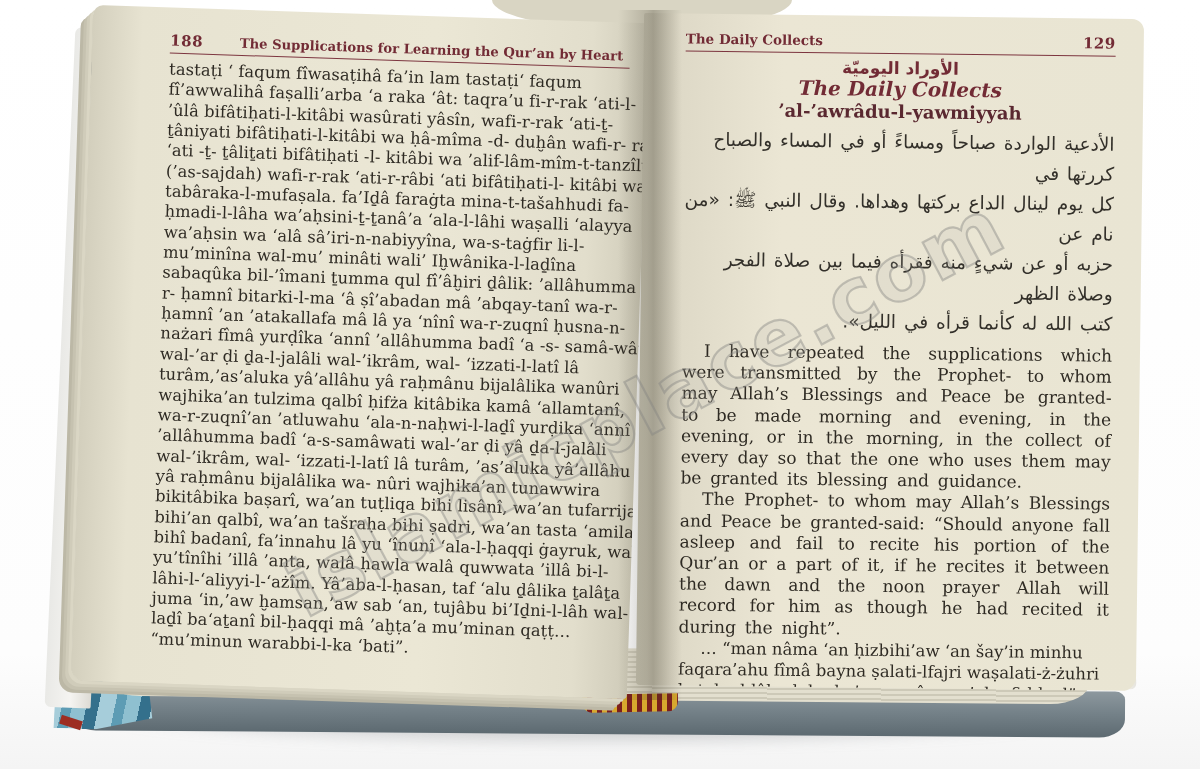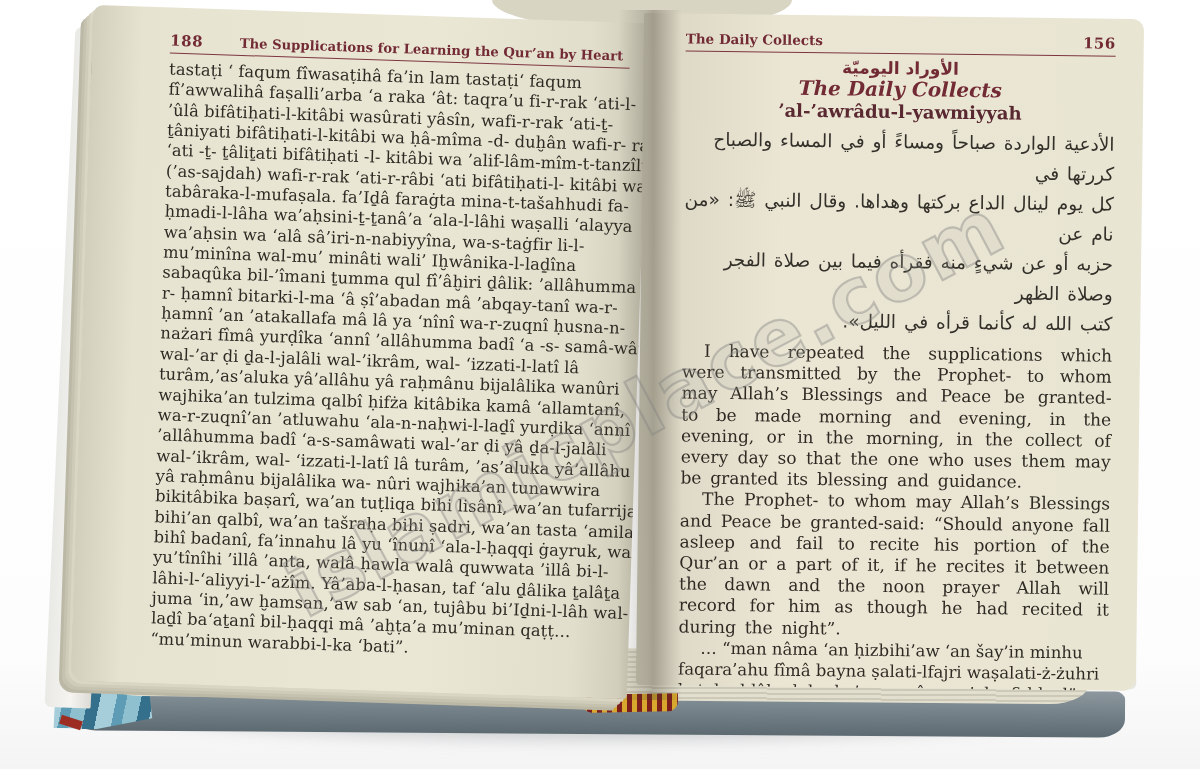--- a/index.html
+++ b/index.html
@@ -174,21 +174,21 @@
           <div>lâhi-l-‘aliyyi-l-‘ażîm. Yâ’aba-l-ḥasan, taf ‘alu ḏâlika ṯalâṯa</div>
           <div>juma ‘in,’aw ḫamsan,’aw sab ‘an, tujâbu bi’Iḏni-l-lâh wal-</div>
           <div>laḏî ba‘aṯanî bil-ḥaqqi mâ ’aḫṭa’a mu’minan qaṭṭ…</div>
           <div>“mu’minun warabbi-l-ka ‘bati”.</div>
         </div>
     </div>
 
     <div class="page page-right">
       <div class="running-head">
         <span>The Daily Collects</span>
-        <span class="pgnum">156</span>
+        <span class="pgnum">129</span>
       </div>
       <hr class="head-rule">
 
       <div class="c ar title-ar">الأوراد اليوميّة</div>
       <div class="c title-en">The Daily Collects</div>
       <div class="c title-tr">’al-’awrâdu-l-yawmiyyah</div>
 
       <div class="ar ar-intro">
           <div>الأدعية الواردة صباحاً ومساءً أو في المساء والصباح كررتها في</div>
           <div>كل يوم لينال الداع بركتها وهداها. وقال النبي ﷺ: «من نام عن</div>

